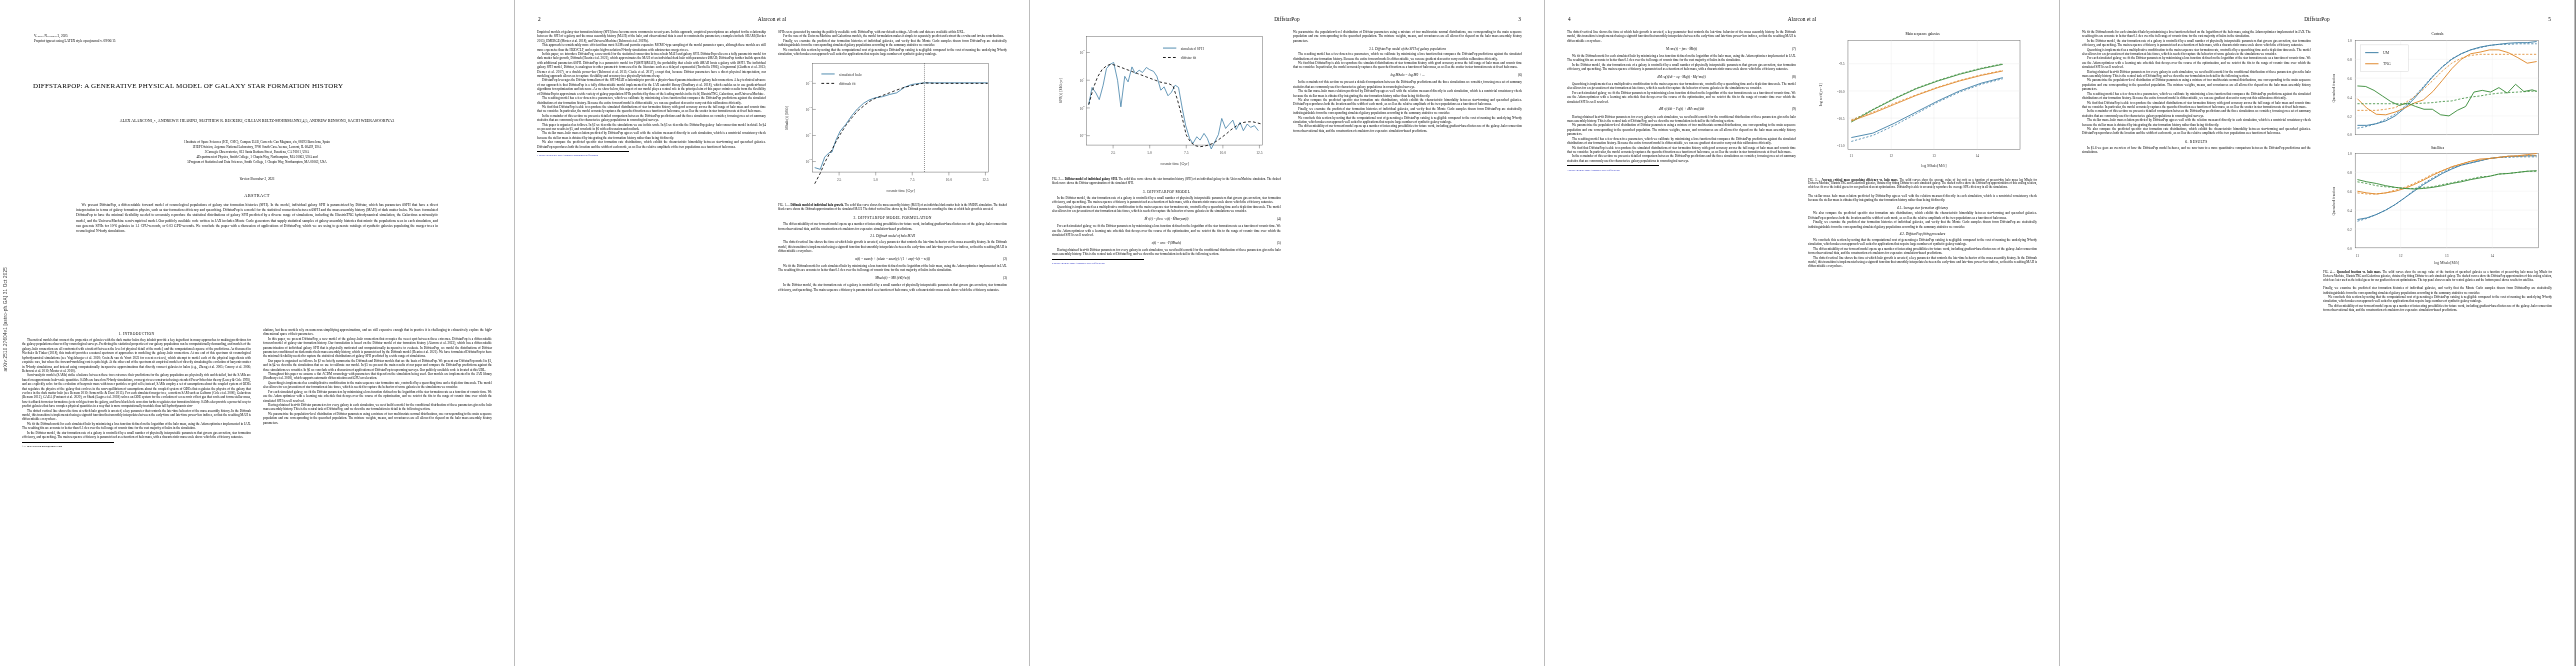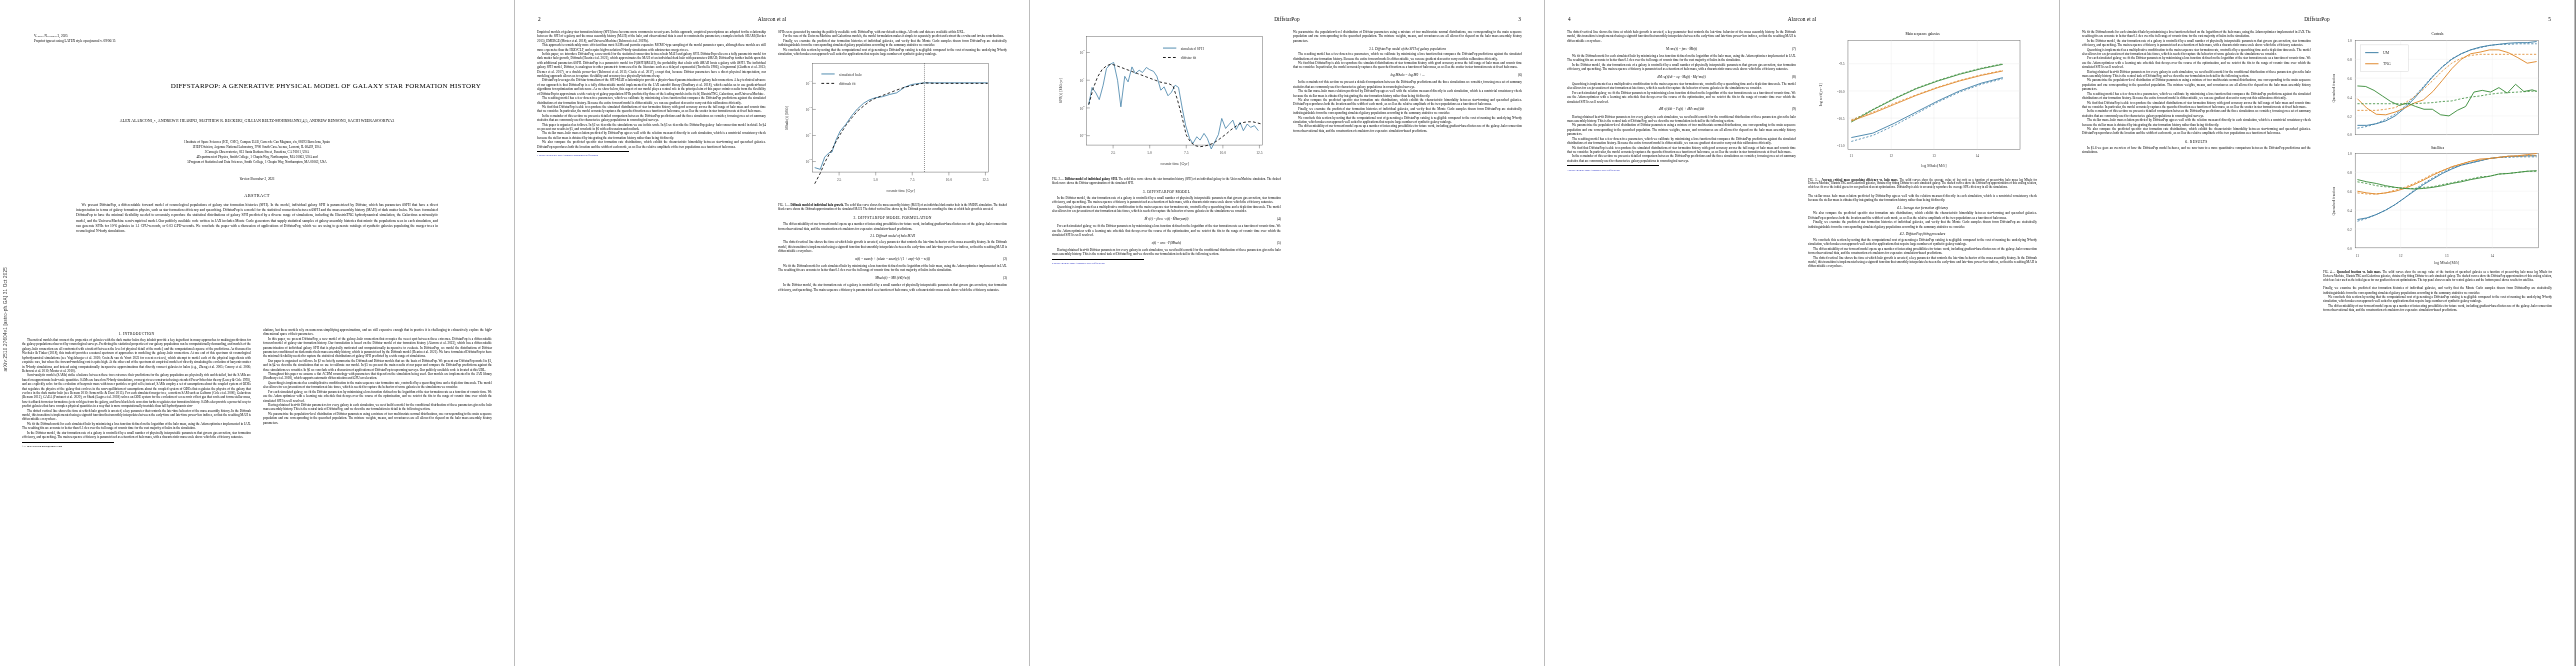--- a/index.html
+++ b/index.html
@@ -94,21 +94,21 @@
 
   
   .p1-version {
     position: absolute; top: 34px; left: 34px;
     font-size: 3.4px; line-height: 5px;
     font-variant: small-caps;
   }
   .p1-version .l2 { font-variant: normal; }
   .p1-title {
     position: absolute; top: 82px; left: 33px; right: 33px;
-    text-align: right;
+    text-align: left;
     font-size: 7px;
     letter-spacing: 0.2px;
   }
   .p1-authors {
     position: absolute; top: 118px; left: 31px; right: 31px;
     text-align: center;
     font-size: 4px;
     line-height: 6.7px;
     font-variant: small-caps;
   }

